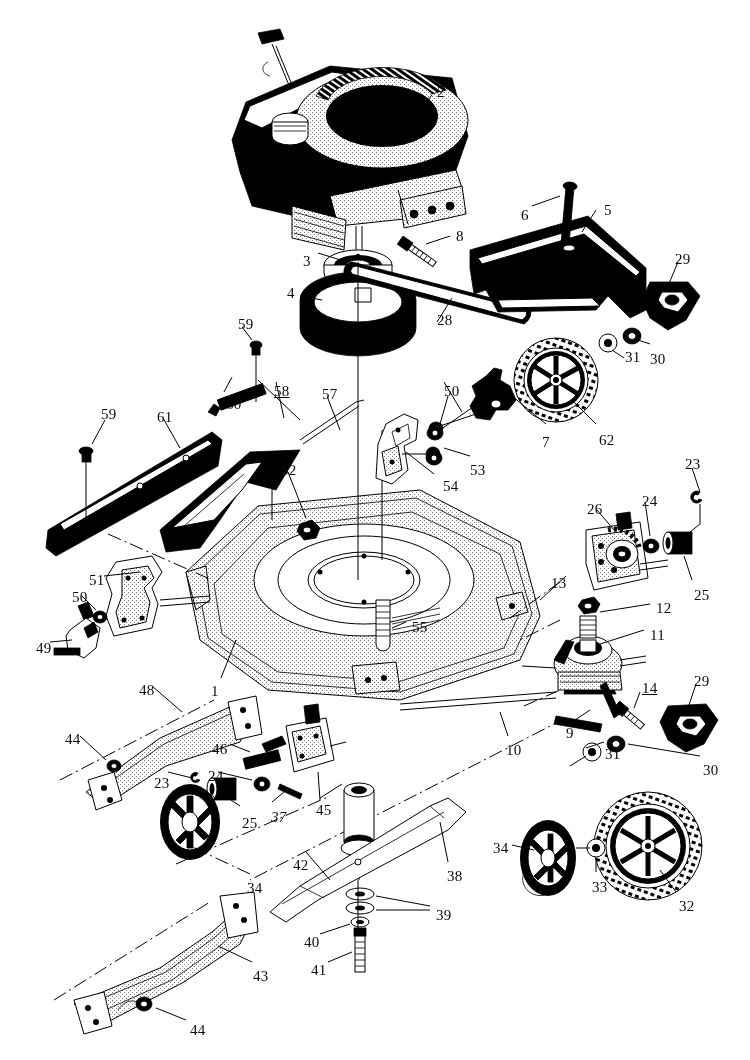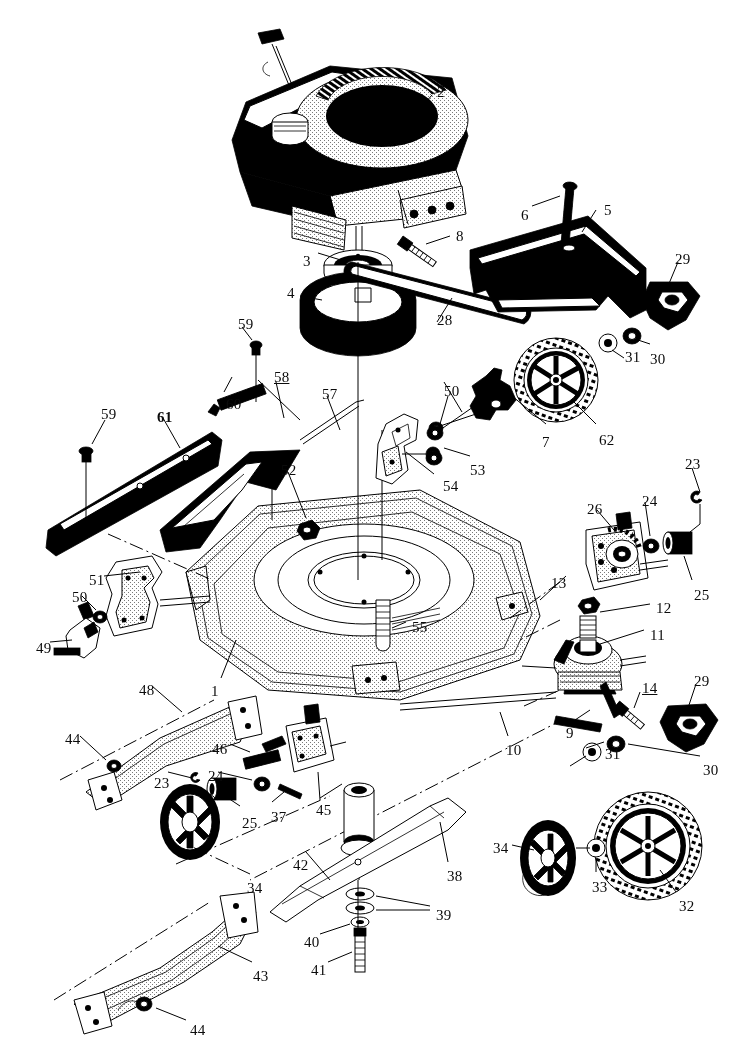--- a/index.html
+++ b/index.html
@@ -579,25 +579,25 @@
       <div class="callout" style="left: 604px; top: 203px;">5</div>
       <div class="callout" style="left: 456px; top: 229px;">8</div>
       <div class="callout" style="left: 303px; top: 254px;">3</div>
       <div class="callout" style="left: 675px; top: 252px;">29</div>
       <div class="callout" style="left: 287px; top: 286px;">4</div>
       <div class="callout" style="left: 437px; top: 313px;">28</div>
       <div class="callout" style="left: 238px; top: 317px;">59</div>
       <div class="callout" style="left: 625px; top: 350px;">31</div>
       <div class="callout" style="left: 650px; top: 352px;">30</div>
       <div class="callout" style="left: 226px; top: 367px; margin-top: 30px;">60</div>
-      <div class="callout" style="left: 274px; top: 370px; text-decoration: underline;">58</div>
+      <div class="callout" style="left: 274px; top: 384px; text-decoration: underline;">58</div>
       <div class="callout" style="left: 322px; top: 387px;">57</div>
       <div class="callout" style="left: 444px; top: 384px;">50</div>
       <div class="callout" style="left: 101px; top: 407px;">59</div>
-      <div class="callout" style="left: 157px; top: 410px; font-weight: bold;">61</div>
+      <div class="callout" style="left: 157px; top: 410px;">61</div>
       <div class="callout" style="left: 542px; top: 435px;">7</div>
       <div class="callout" style="left: 599px; top: 433px;">62</div>
       <div class="callout" style="left: 685px; top: 457px;">23</div>
       <div class="callout" style="left: 281px; top: 463px;">52</div>
       <div class="callout" style="left: 436px; top: 479px; margin-left: 7px;">54</div>
       <div class="callout" style="left: 470px; top: 463px;">53</div>
       <div class="callout" style="left: 587px; top: 502px; text-align: right;">26</div>
       <div class="callout" style="left: 642px; top: 494px;">24</div>
       <div class="callout" style="left: 551px; top: 576px;">13</div>
       <div class="callout" style="left: 656px; top: 601px;">12</div>
@@ -613,21 +613,21 @@
       <div class="callout" style="left: 694px; top: 674px;">29</div>
       <div class="callout" style="left: 566px; top: 726px;">9</div>
       <div class="callout" style="left: 506px; top: 743px;">10</div>
       <div class="callout" style="left: 605px; top: 747px;">31</div>
       <div class="callout" style="left: 703px; top: 763px;">30</div>
       <div class="callout" style="left: 65px; top: 732px;">44</div>
       <div class="callout" style="left: 212px; top: 742px;">46</div>
       <div class="callout" style="left: 154px; top: 776px;">23</div>
       <div class="callout" style="left: 208px; top: 769px;">24</div>
       <div class="callout" style="left: 242px; top: 816px;">25</div>
-      <div class="callout" style="left: 271px; top: 810px;">37</div>
+      <div class="callout" style="left: 271px; top: 810px; font-style: italic;">37</div>
       <div class="callout" style="left: 316px; top: 803px;">45</div>
       <div class="callout" style="left: 247px; top: 881px;">34</div>
       <div class="callout" style="left: 493px; top: 841px;">34</div>
       <div class="callout" style="left: 293px; top: 858px;">42</div>
       <div class="callout" style="left: 447px; top: 869px;">38</div>
       <div class="callout" style="left: 592px; top: 880px;">33</div>
       <div class="callout" style="left: 679px; top: 899px;">32</div>
       <div class="callout" style="left: 436px; top: 908px;">39</div>
       <div class="callout" style="left: 304px; top: 935px;">40</div>
       <div class="callout" style="left: 311px; top: 963px;">41</div>

